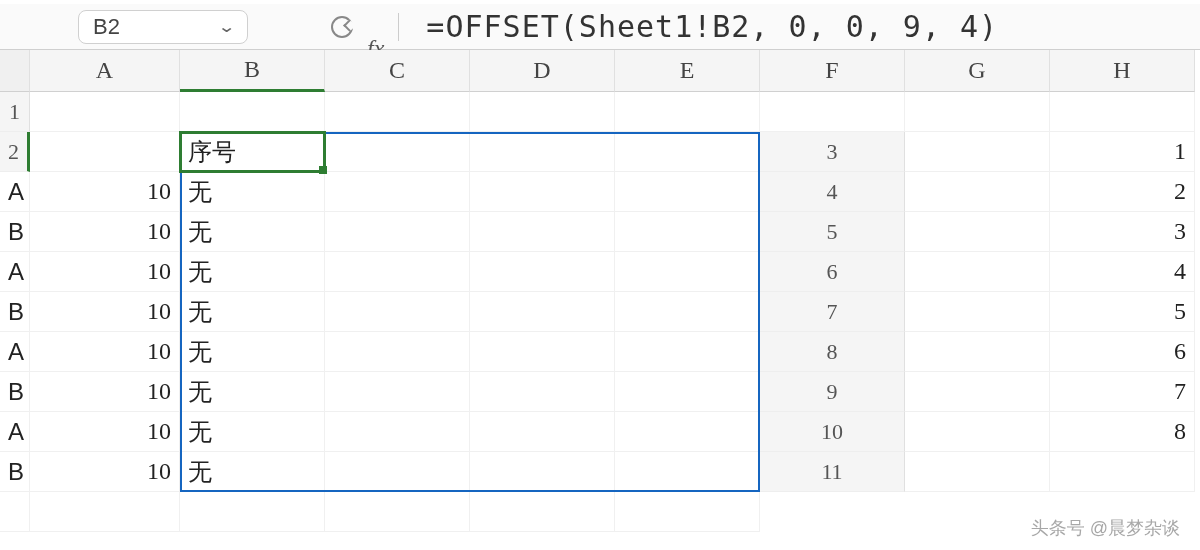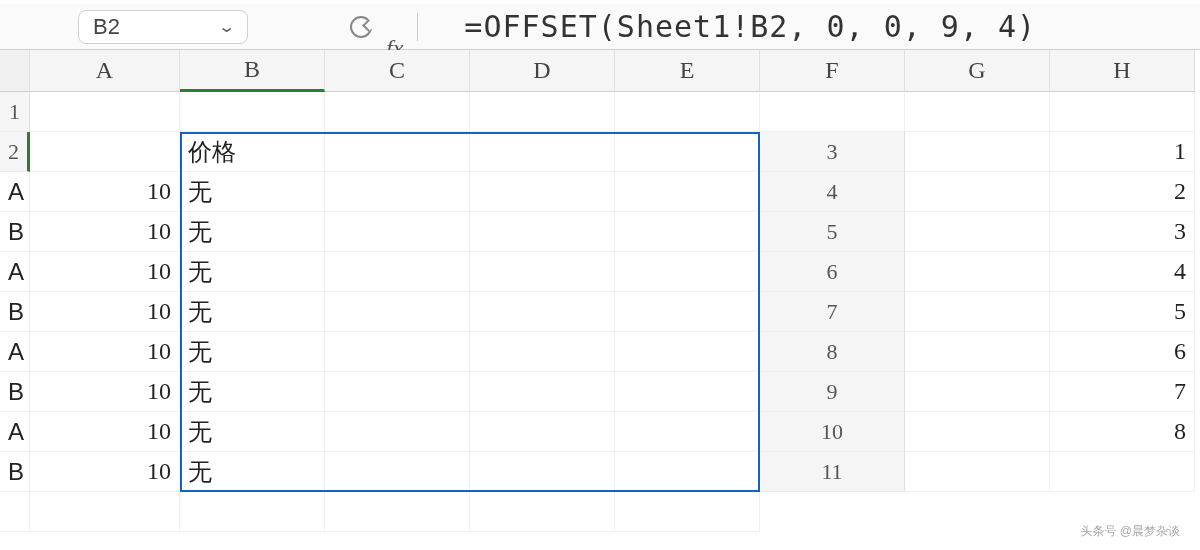--- a/index.html
+++ b/index.html
@@ -12,21 +12,21 @@
     overflow: hidden;
   }
   
   .formula-bar {
     display: flex;
     align-items: center;
     height: 46px;
     border-bottom: 1px solid #cfcfcf;
     background: #fafafa;
     padding: 0 8px;
-    gap: 22px;
+    gap: 3px;
     margin-top: 4px;
   }
   .name-box {
     width: 170px;
     height: 34px;
     border: 1px solid #d0d0d0;
     border-radius: 8px;
     background: #fff;
     display: flex;
     align-items: center;
@@ -151,21 +151,21 @@
     position: absolute;
     pointer-events: none;
     border: 2px solid #1565c0;
     z-index: 3;
   }
   .sheet-wrap { position: relative; }
   
   .watermark {
     position: absolute;
     right: 20px; bottom: 10px;
-    font-size: 12px;
+    font-size: 18px;
     color: rgba(80,80,80,0.5);
     font-family: "Microsoft YaHei", sans-serif;
     margin-top: 8px;
   }
 </style>
 </head>
 <body>
 
 <div class="formula-bar">
   <div class="name-box">
@@ -195,21 +195,21 @@
       <div class="cell txt"></div>
       <div class="cell num"></div>
       <div class="cell txt"></div>
       <div class="cell num"></div>
       <div class="cell txt"></div>
       <div class="cell txt"></div>
       <div class="cell txt"></div>
       <div class="cell txt"></div>
       <div class="row-header active">2</div>
       <div class="cell txt"></div>
-      <div class="cell txt">价格</div>
+      <div class="cell txt active-cell">序号</div>
       <div class="cell txt"></div>
       <div class="cell txt"></div>
       <div class="cell txt"></div>
       <div class="row-header">3</div>
       <div class="cell txt"></div>
       <div class="cell num">1</div>
       <div class="cell txt">A</div>
       <div class="cell num">10</div>
       <div class="cell txt">无</div>
       <div class="cell txt"></div>

